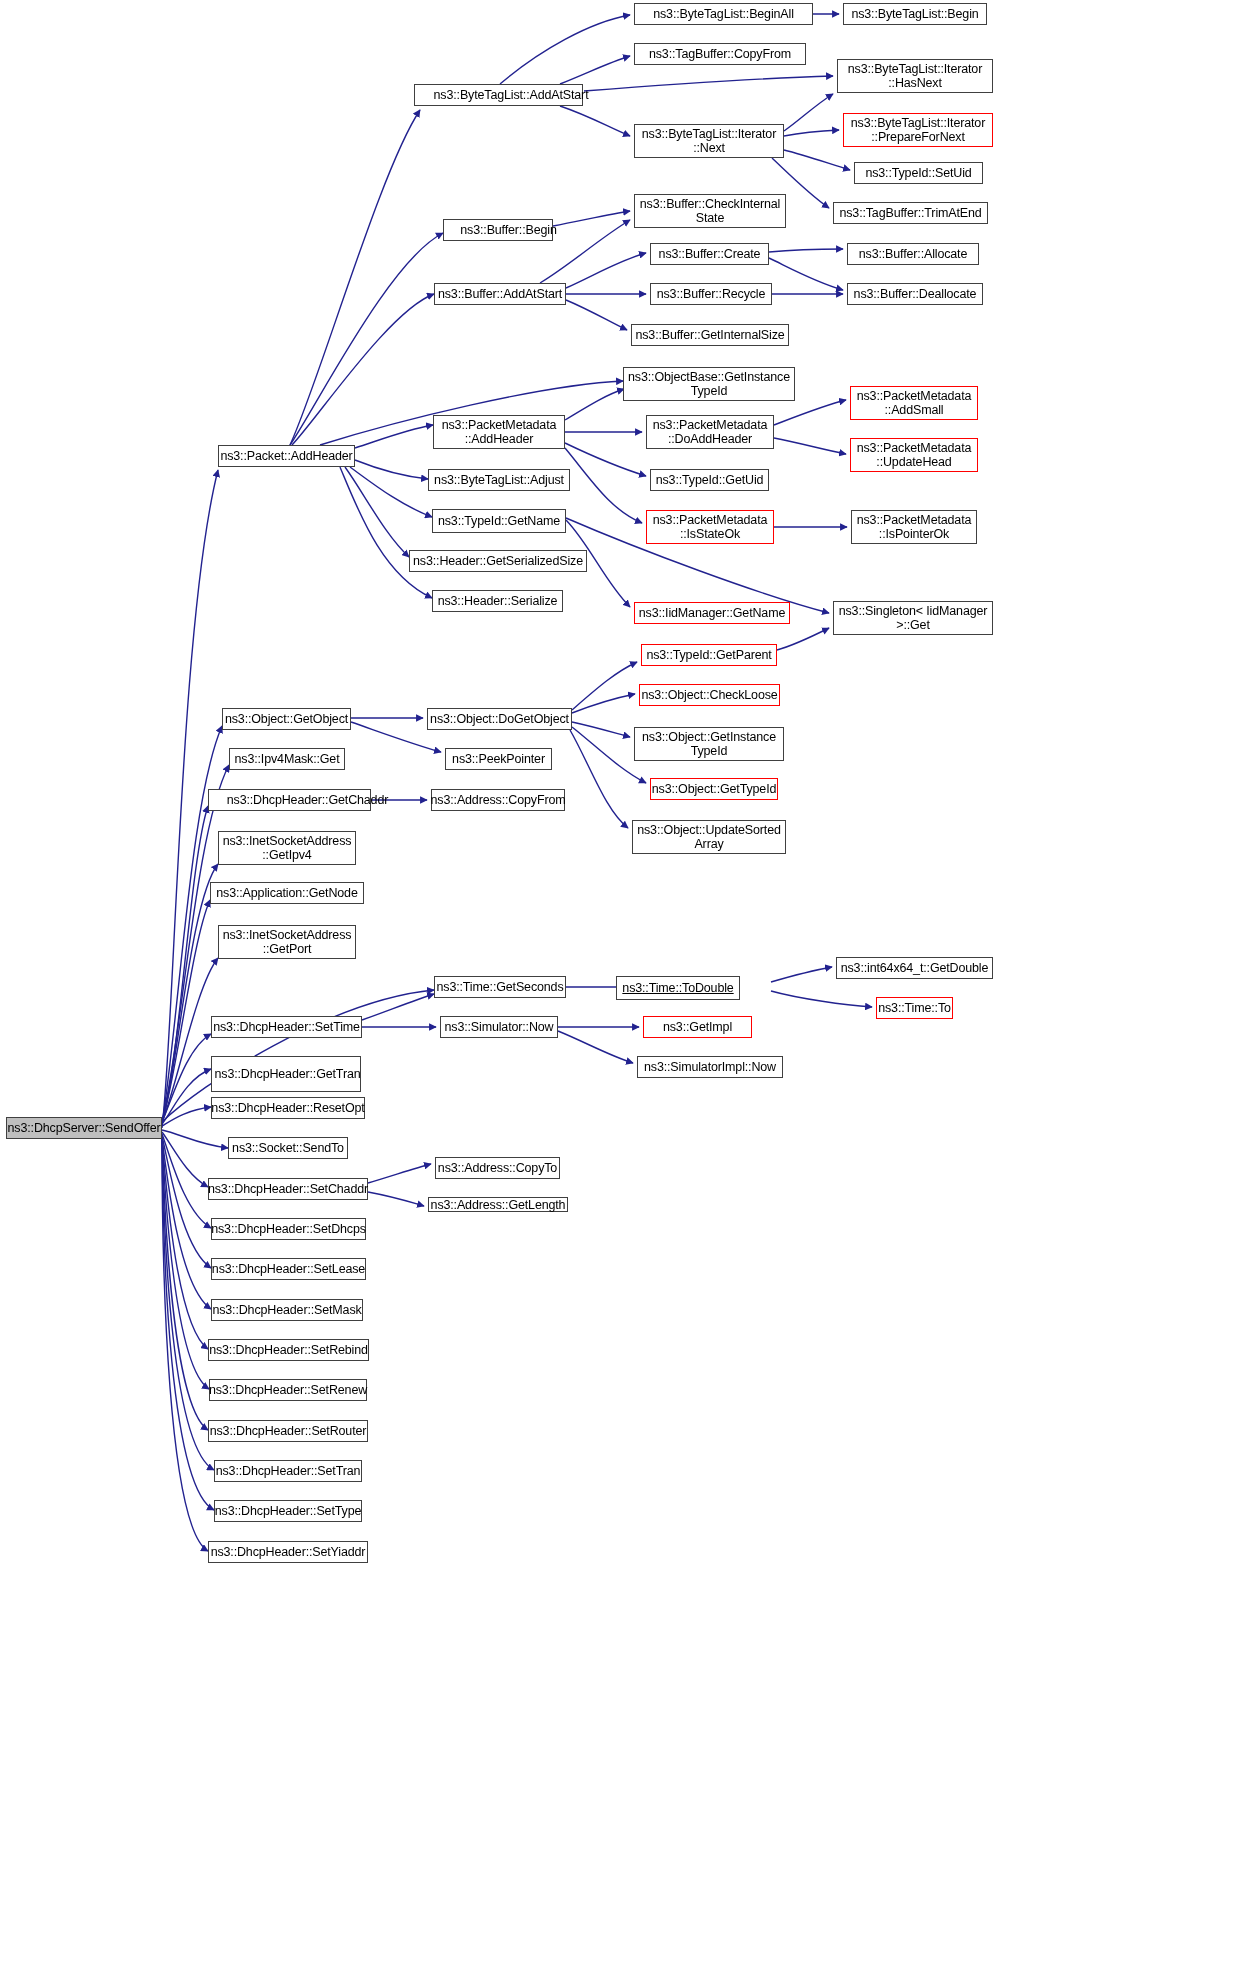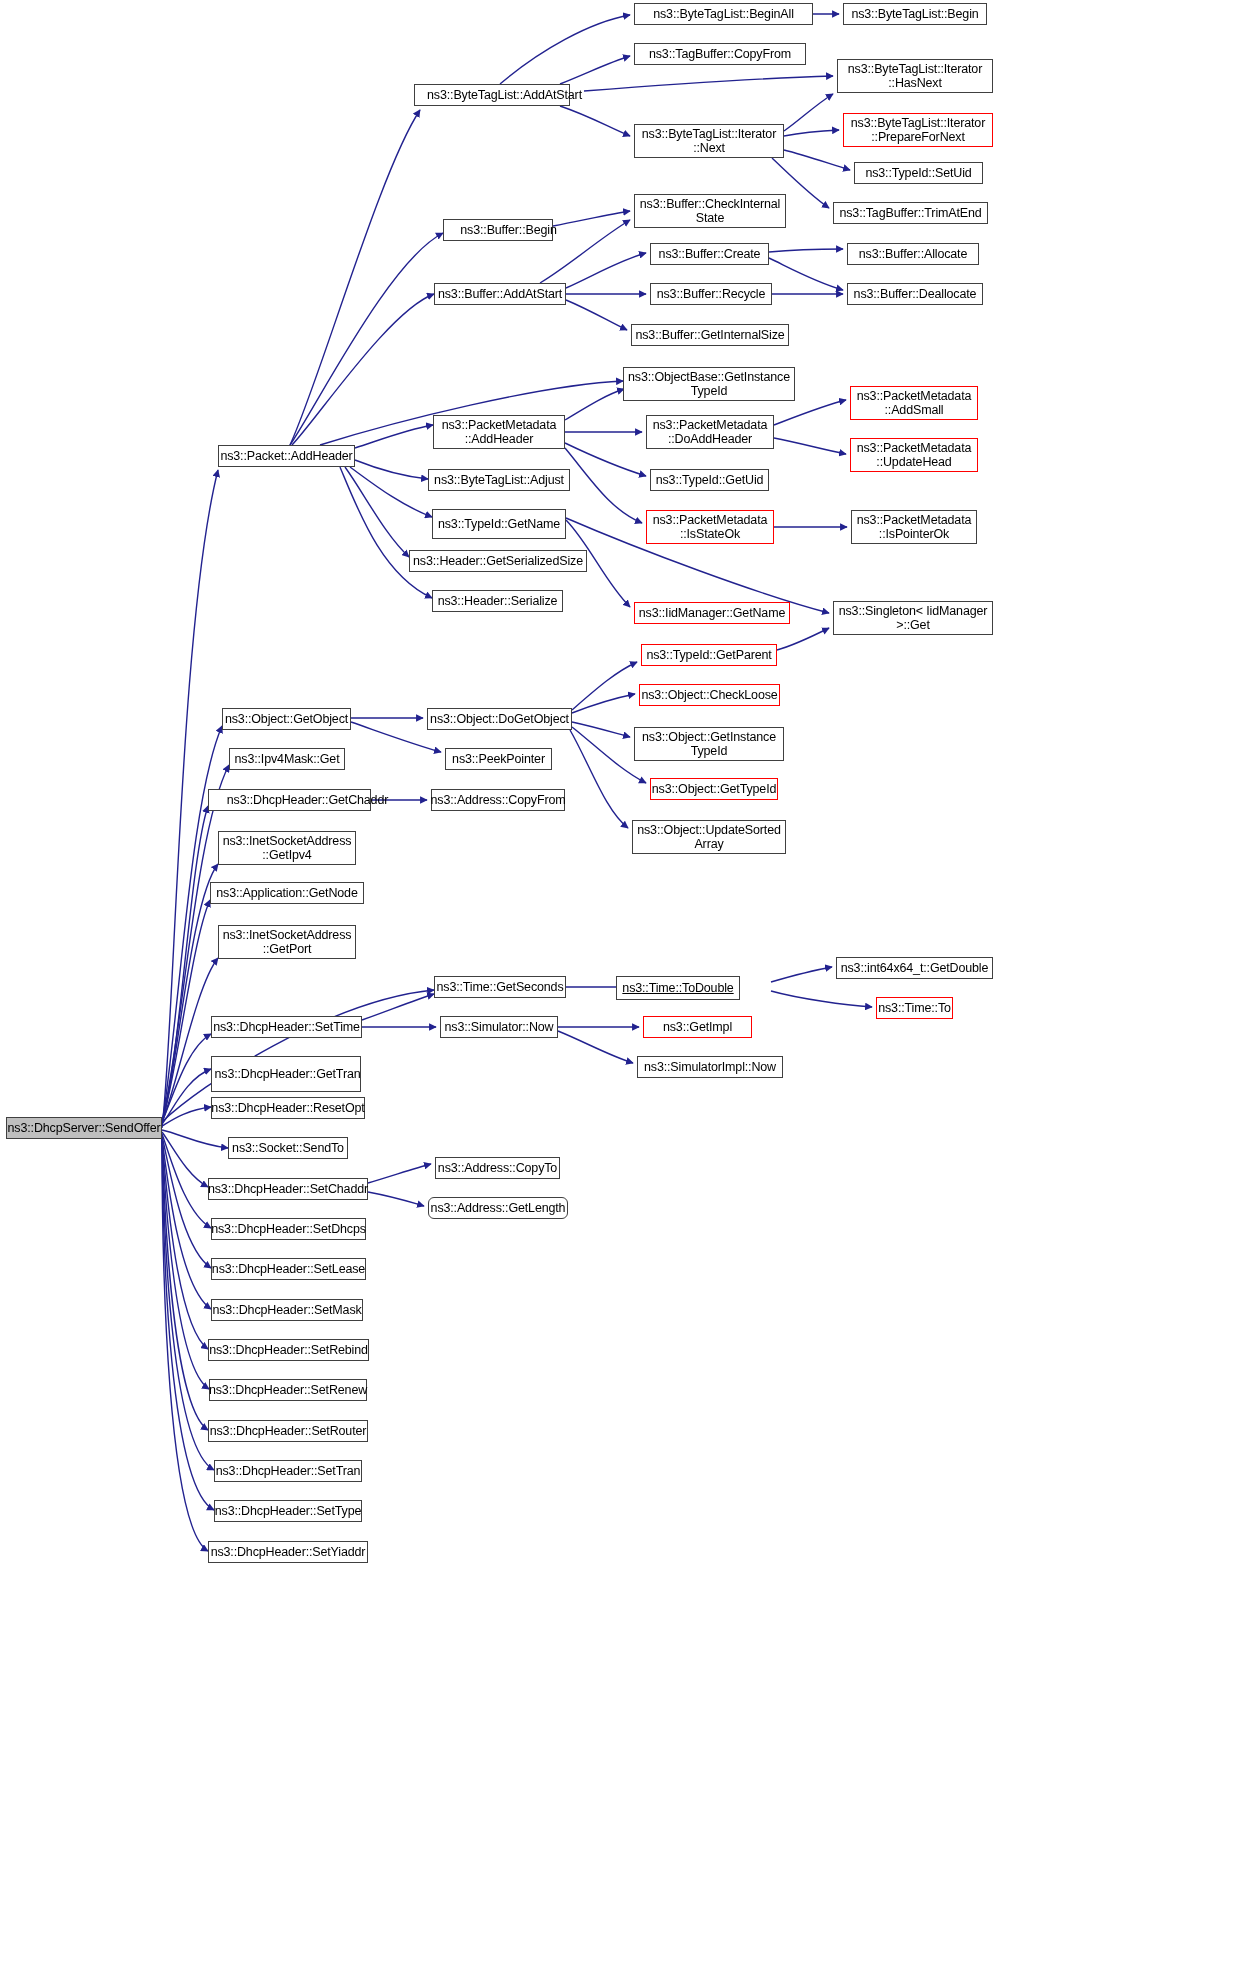--- a/index.html
+++ b/index.html
@@ -130,21 +130,21 @@
         <path d="M 362 1020 C 390 1010 415 1000 434 994" fill="none" stroke="#22228f" stroke-width="1.4" marker-end="url(#arrow)"></path>
         <path d="M 362 1027 L 436 1027" fill="none" stroke="#22228f" stroke-width="1.4" marker-end="url(#arrow)"></path>
         <path d="M 558 1027 L 639 1027" fill="none" stroke="#22228f" stroke-width="1.4" marker-end="url(#arrow)"></path>
         <path d="M 558 1031 C 585 1042 610 1056 633 1063" fill="none" stroke="#22228f" stroke-width="1.4" marker-end="url(#arrow)"></path>
         <path d="M 368 1183 C 395 1175 415 1168 431 1164" fill="none" stroke="#22228f" stroke-width="1.4" marker-end="url(#arrow)"></path>
         <path d="M 368 1192 C 395 1197 410 1202 424 1206" fill="none" stroke="#22228f" stroke-width="1.4" marker-end="url(#arrow)"></path>
       </g>
   </svg>
   <div id="node-layer">
       <div class="node root" style="left: 6px; top: 1117px; width: 156px; height: 22px;">ns3::DhcpServer::SendOffer</div>
-      <div class="node" style="left: 414px; top: 84px; width: 156px; height: 22px; padding-left: 28px;">ns3::ByteTagList::AddAtStart</div>
+      <div class="node" style="left: 414px; top: 84px; width: 169px; height: 22px; padding-left: 28px;">ns3::ByteTagList::AddAtStart</div>
       <div class="node" style="left: 634px; top: 3px; width: 179px; height: 22px;">ns3::ByteTagList::BeginAll</div>
       <div class="node" style="left: 843px; top: 3px; width: 144px; height: 22px;">ns3::ByteTagList::Begin</div>
       <div class="node" style="left: 634px; top: 43px; width: 172px; height: 22px;">ns3::TagBuffer::CopyFrom</div>
       <div class="node" style="left: 837px; top: 59px; width: 156px; height: 34px;">ns3::ByteTagList::Iterator
 ::HasNext</div>
       <div class="node" style="left: 634px; top: 124px; width: 150px; height: 34px;">ns3::ByteTagList::Iterator
 ::Next</div>
       <div class="node red" style="left: 843px; top: 113px; width: 150px; height: 34px;">ns3::ByteTagList::Iterator
 ::PrepareForNext</div>
       <div class="node" style="left: 854px; top: 162px; width: 129px; height: 22px;">ns3::TypeId::SetUid</div>
@@ -164,21 +164,21 @@
       <div class="node" style="left: 433px; top: 415px; width: 132px; height: 34px;">ns3::PacketMetadata
 ::AddHeader</div>
       <div class="node" style="left: 646px; top: 415px; width: 128px; height: 34px;">ns3::PacketMetadata
 ::DoAddHeader</div>
       <div class="node red" style="left: 850px; top: 386px; width: 128px; height: 34px;">ns3::PacketMetadata
 ::AddSmall</div>
       <div class="node red" style="left: 850px; top: 438px; width: 128px; height: 34px;">ns3::PacketMetadata
 ::UpdateHead</div>
       <div class="node" style="left: 428px; top: 469px; width: 142px; height: 22px;">ns3::ByteTagList::Adjust</div>
       <div class="node" style="left: 650px; top: 469px; width: 119px; height: 22px;">ns3::TypeId::GetUid</div>
-      <div class="node" style="left: 432px; top: 509px; width: 134px; height: 30px;">ns3::TypeId::GetName</div>
+      <div class="node" style="left: 432px; top: 509px; width: 134px; height: 24px;">ns3::TypeId::GetName</div>
       <div class="node red" style="left: 646px; top: 510px; width: 128px; height: 34px;">ns3::PacketMetadata
 ::IsStateOk</div>
       <div class="node" style="left: 851px; top: 510px; width: 126px; height: 34px;">ns3::PacketMetadata
 ::IsPointerOk</div>
       <div class="node" style="left: 409px; top: 550px; width: 178px; height: 22px;">ns3::Header::GetSerializedSize</div>
       <div class="node" style="left: 432px; top: 590px; width: 131px; height: 22px;">ns3::Header::Serialize</div>
       <div class="node red" style="left: 634px; top: 602px; width: 156px; height: 22px;">ns3::IidManager::GetName</div>
       <div class="node" style="left: 833px; top: 601px; width: 160px; height: 34px;">ns3::Singleton&lt; IidManager
 &gt;::Get</div>
       <div class="node red" style="left: 641px; top: 644px; width: 136px; height: 22px;">ns3::TypeId::GetParent</div>
@@ -205,21 +205,21 @@
       <div class="node red" style="left: 876px; top: 997px; width: 77px; height: 22px;">ns3::Time::To</div>
       <div class="node" style="left: 211px; top: 1016px; width: 151px; height: 22px;">ns3::DhcpHeader::SetTime</div>
       <div class="node" style="left: 440px; top: 1016px; width: 118px; height: 22px;">ns3::Simulator::Now</div>
       <div class="node red" style="left: 643px; top: 1016px; width: 109px; height: 22px;">ns3::GetImpl</div>
       <div class="node" style="left: 637px; top: 1056px; width: 146px; height: 22px;">ns3::SimulatorImpl::Now</div>
       <div class="node" style="left: 211px; top: 1056px; width: 150px; height: 36px; padding-left: 6px;">ns3::DhcpHeader::GetTran</div>
       <div class="node" style="left: 211px; top: 1097px; width: 154px; height: 22px;">ns3::DhcpHeader::ResetOpt</div>
       <div class="node" style="left: 228px; top: 1137px; width: 120px; height: 22px;">ns3::Socket::SendTo</div>
       <div class="node" style="left: 435px; top: 1157px; width: 125px; height: 22px;">ns3::Address::CopyTo</div>
       <div class="node" style="left: 208px; top: 1178px; width: 160px; height: 22px;">ns3::DhcpHeader::SetChaddr</div>
-      <div class="node" style="left: 428px; top: 1197px; width: 140px; height: 22px; border-radius: 6px;">ns3::Address::GetLength</div>
+      <div class="node" style="left: 428px; top: 1197px; width: 140px; height: 15px;">ns3::Address::GetLength</div>
       <div class="node" style="left: 211px; top: 1218px; width: 155px; height: 22px;">ns3::DhcpHeader::SetDhcps</div>
       <div class="node" style="left: 211px; top: 1258px; width: 155px; height: 22px;">ns3::DhcpHeader::SetLease</div>
       <div class="node" style="left: 211px; top: 1299px; width: 152px; height: 22px;">ns3::DhcpHeader::SetMask</div>
       <div class="node" style="left: 208px; top: 1339px; width: 161px; height: 22px;">ns3::DhcpHeader::SetRebind</div>
       <div class="node" style="left: 209px; top: 1379px; width: 158px; height: 22px;">ns3::DhcpHeader::SetRenew</div>
       <div class="node" style="left: 208px; top: 1420px; width: 160px; height: 22px;">ns3::DhcpHeader::SetRouter</div>
       <div class="node" style="left: 214px; top: 1460px; width: 148px; height: 22px;">ns3::DhcpHeader::SetTran</div>
       <div class="node" style="left: 214px; top: 1500px; width: 148px; height: 22px;">ns3::DhcpHeader::SetType</div>
       <div class="node" style="left: 208px; top: 1541px; width: 160px; height: 22px;">ns3::DhcpHeader::SetYiaddr</div>
     </div>

